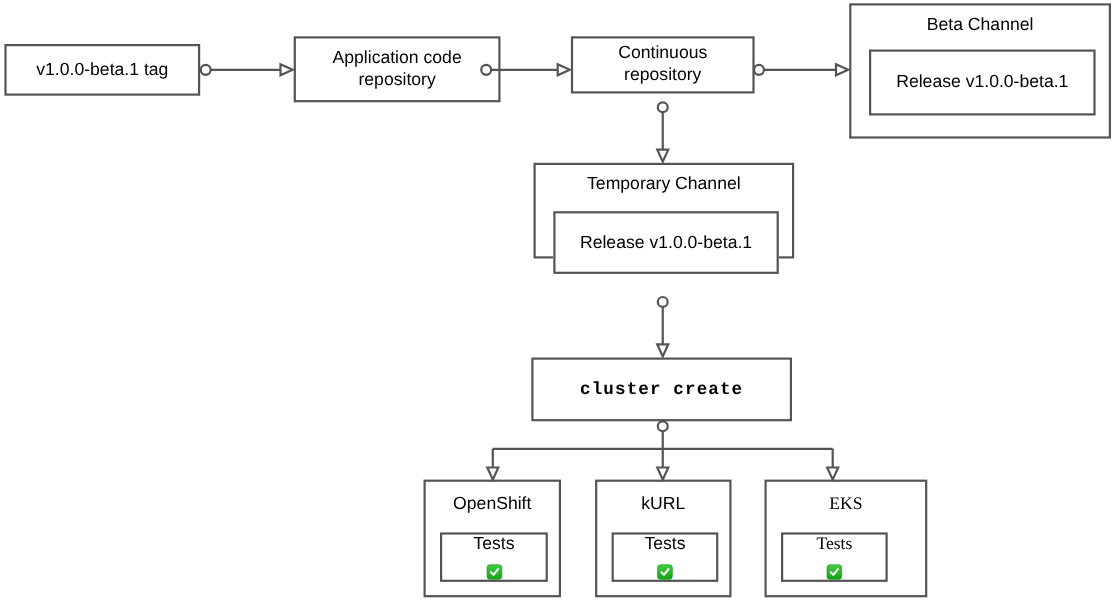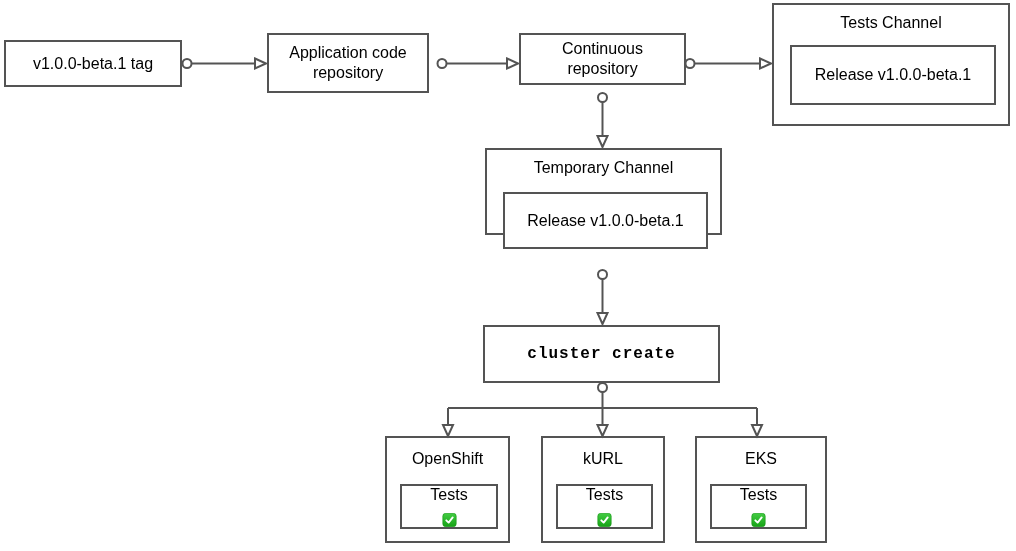--- a/index.html
+++ b/index.html
@@ -26,21 +26,21 @@
   .center-text {
     display: flex;
     flex-direction: column;
     align-items: center;
     justify-content: center;
     text-align: center;
     font-size: 16px;
     line-height: 1.25;
   }
   .node-tag    { left: 4px;   top: 40px;  width: 178px; height: 47px; }
-  .node-repo   { left: 267px; top: 33px;  width: 162px; height: 60px; }
+  .node-repo   { left: 267px; top: 33px;  width: 188px; height: 60px; }
   .node-ci     { left: 519px; top: 33px;  width: 167px; height: 52px; }
   .group-beta  { left: 772px; top: 3px;   width: 238px; height: 123px; }
   .group-temp  { left: 485px; top: 148px; width: 237px; height: 87px; }
   .node-cluster {
     left: 483px; top: 325px; width: 237px; height: 58px;
     font-family: "Liberation Mono", "DejaVu Sans Mono", monospace;
     font-weight: bold;
     font-size: 16px;
     letter-spacing: 1px;
   }
@@ -48,21 +48,21 @@
     margin-top: 9px;
     text-align: center;
     font-size: 16px;
     color: #000000;
   }
   .release-beta { left: 16px; top: 40px; width: 206px; height: 60px; }
   .release-temp { left: 16px; top: 42px; width: 205px; height: 57px; }
   .platform { width: 125px; height: 107px; top: 436px; }
   .platform-openshift { left: 385px; }
   .platform-kurl      { left: 541px; width: 124px; }
-  .platform-eks       { left: 695px; width: 132px; }
+  .platform-eks       { left: 695px; width: 148px; font-family: Liberation Serif, serif; }
   .platform-title {
     margin-top: 12px;
     text-align: center;
     font-size: 16px;
     color: #000000;
   }
   .tests-box {
     left: 13px; top: 46px; width: 98px; height: 45px;
     display: flex;
     align-items: center;
@@ -112,21 +112,21 @@
     <span>Application code</span>
     <span>repository</span>
   </div>
 
   <div class="box center-text node-ci">
     <span>Continuous</span>
     <span>repository</span>
   </div>
 
   <div class="box group-beta">
-    <div class="group-title">Tests Channel</div>
+    <div class="group-title">Beta Channel</div>
     <div class="box center-text release-beta">
       <span>Release v1.0.0-beta.1</span>
     </div>
   </div>
 
   <div class="box group-temp">
     <div class="group-title">Temporary Channel</div>
     <div class="box center-text release-temp">
       <span>Release v1.0.0-beta.1</span>
     </div>

